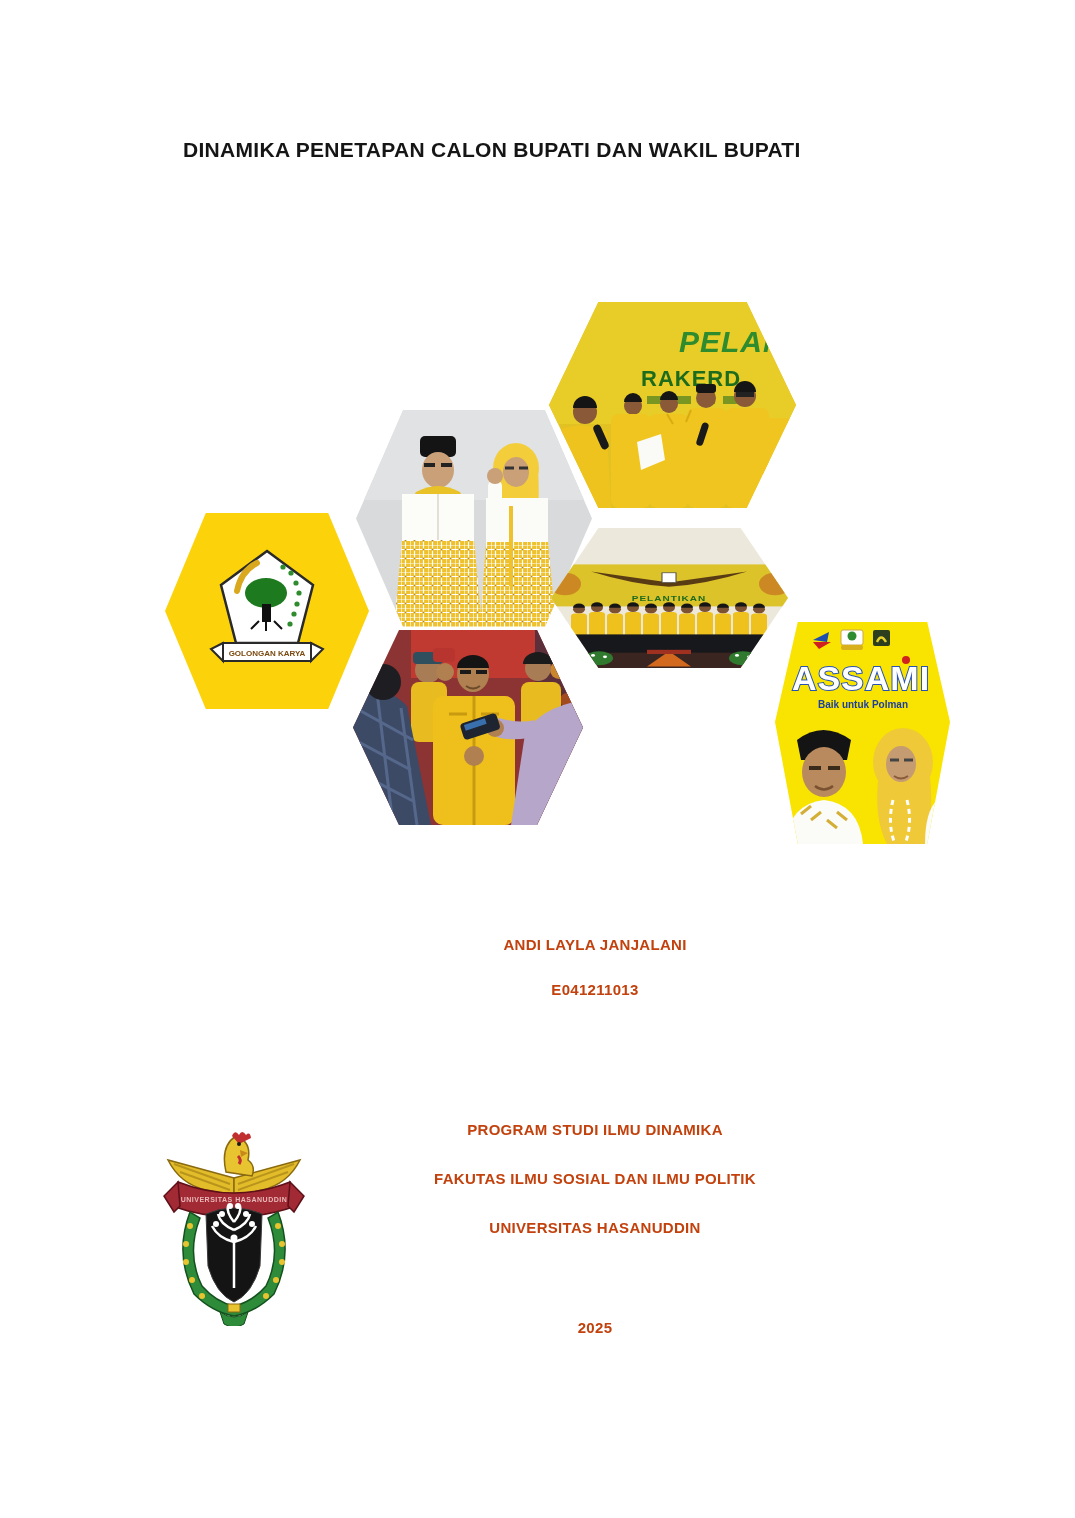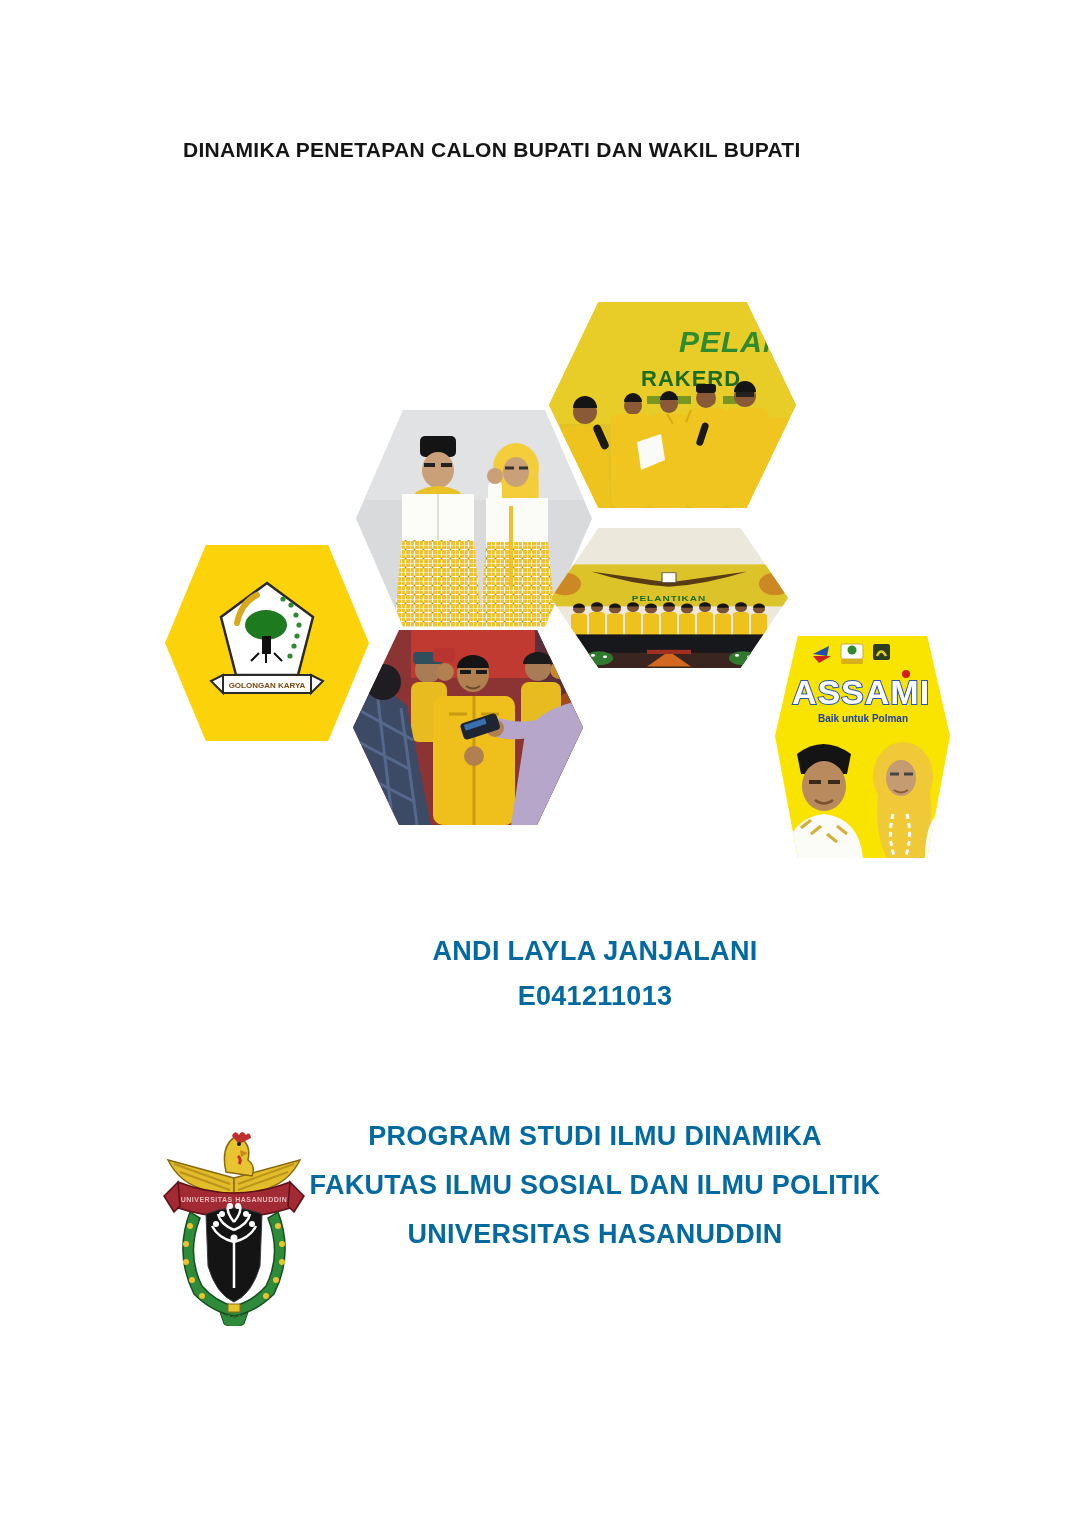--- a/index.html
+++ b/index.html
@@ -3,37 +3,37 @@
 <meta charset="utf-8">
 <style>
   html,body{margin:0;padding:0;background:#888;}
   .page{
     position:relative;width:1075px;height:1518px;background:#ffffff;
     font-family:"Liberation Sans",sans-serif;color:#111;overflow:hidden;
     margin:0 auto;
   }
   .title-block{position:absolute;left:155px;top:133px;margin-left:28px;}
   .title-line{font-size:21px;font-weight:700;line-height:33px;letter-spacing:.3px;color:#151515;white-space:nowrap;}
-  .ctext{position:absolute;left:115px;width:960px;text-align:center;font-size:27px;font-weight:700;letter-spacing:.3px;color:#0369a1;}
+  .ctext{position:absolute;left:115px;width:960px;text-align:center;font-size:15px;font-weight:700;letter-spacing:.3px;color:#c2410c;}
   .author{top:936px;}
   .nim{top:981px;}
   .l-program{top:1121px;}
   .l-faculty{top:1170px;}
   .l-univ{top:1219px;}
   .l-city{top:1268px;}
   .l-year{top:1319px;}
   .hex{position:absolute;clip-path:polygon(20% 0%,80% 0%,100% 50%,80% 100%,20% 100%,0% 50%);}
   .hex svg,.logo svg{display:block;width:100%;height:100%;}
   .hex-assami{clip-path:polygon(13% 0%,87% 0%,100% 45%,87% 100%,13% 100%,0% 45%);}
-  .hex-golkar{left:165px;top:545px;width:204px;height:196px;}
+  .hex-golkar{left:165px;top:513px;width:204px;height:196px;}
   .hex-couple{left:356px;top:410px;width:236px;height:217px;}
   .hex-crowd{left:549px;top:302px;width:247px;height:206px;}
   .hex-stage{left:551px;top:528px;width:237px;height:140px;}
   .hex-interview{left:353px;top:630px;width:230px;height:195px;}
-  .hex-assami{left:775px;top:636px;width:175px;height:222px;}
+  .hex-assami{left:775px;top:622px;width:175px;height:222px;}
   .logo{position:absolute;left:160px;top:1126px;width:148px;height:200px;}
   text{font-family:"Liberation Sans",sans-serif;}
 </style>
 </head>
 <body>
 
 <div class="page">
 
   <div class="title-block">
     <div class="title-line">DINAMIKA PENETAPAN CALON BUPATI DAN WAKIL BUPATI</div>
@@ -278,20 +278,21 @@
       </svg>
     </div>
   </div>
 
   <div class="ctext author">ANDI LAYLA JANJALANI</div>
   <div class="ctext nim">E041211013</div>
 
   <div class="ctext l-program">PROGRAM STUDI ILMU DINAMIKA</div>
   <div class="ctext l-faculty">FAKUTAS ILMU SOSIAL DAN ILMU POLITIK</div>
   <div class="ctext l-univ">UNIVERSITAS HASANUDDIN</div>
+  <div class="ctext l-year">2025</div>
 
   <div class="logo">
     <svg viewBox="0 0 148 200" preserveAspectRatio="none">
 
       <path d="M74,52 L8,34 Q20,58 46,64 L74,70 Z" fill="#E3BC2A" stroke="#8a6a10" stroke-width="1.5"></path>
       <path d="M74,52 L140,34 Q128,58 102,64 L74,70 Z" fill="#E3BC2A" stroke="#8a6a10" stroke-width="1.5"></path>
       <path d="M14,38 L70,58 M20,46 L70,64" stroke="#B8941C" stroke-width="2"></path>
       <path d="M134,38 L78,58 M128,46 L78,64" stroke="#B8941C" stroke-width="2"></path>
 
       <path d="M66,46 Q60,20 76,10 Q92,16 88,34 Q96,40 92,50 Z" fill="#E8C430" stroke="#8a6a10" stroke-width="1.5"></path>

